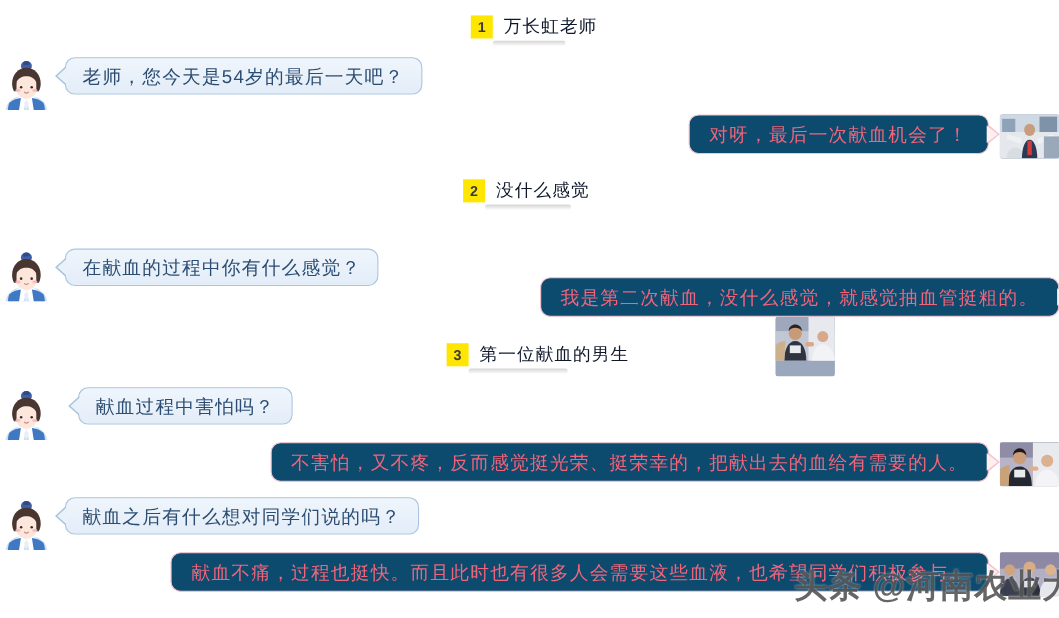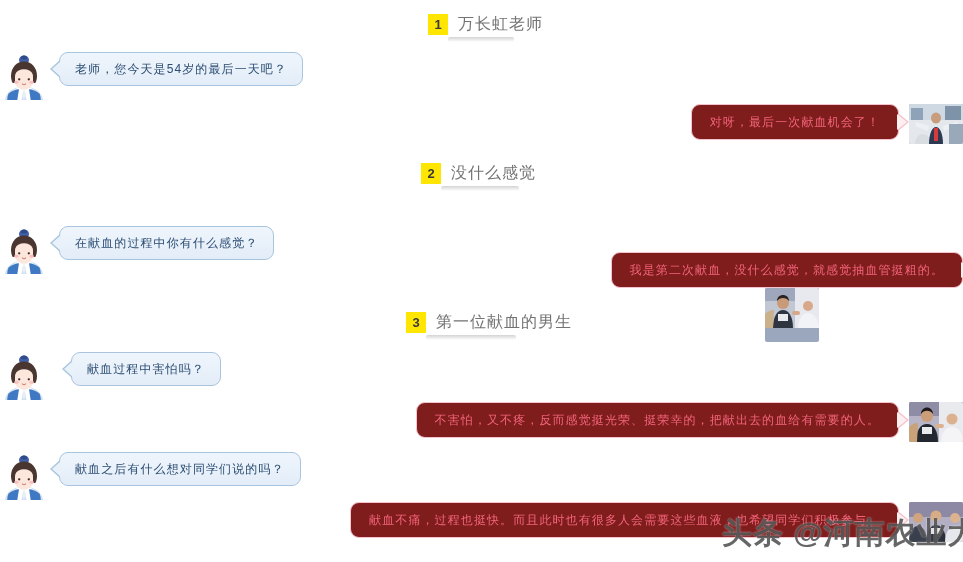--- a/index.html
+++ b/index.html
@@ -37,21 +37,21 @@
     font-size: 13px;
     font-weight: bold;
     display: flex;
     align-items: center;
     justify-content: center;
     font-family: "Liberation Sans", sans-serif;
   }
   .section-title {
     margin-left: 10px;
     font-size: 16px;
-    color: #737373;
+    color: #0f172a;
     letter-spacing: 1px;
     font-family: "Liberation Sans", "DejaVu Sans", sans-serif;
   }
   .section-underline {
     position: absolute;
     left: 20px;
     bottom: -7px;
     height: 5px;
     background: linear-gradient(to bottom, rgba(160,160,160,.45), rgba(160,160,160,0));
     border-radius: 2px;
@@ -77,21 +77,21 @@
   
   .bubble {
     position: relative;
     border-radius: 9px;
     box-sizing: border-box;
     display: flex;
     align-items: center;
     white-space: nowrap;
   }
   .bubble-text {
-    font-size: 12px;
+    font-size: 17px;
     letter-spacing: 1.1px;
     line-height: 1;
     font-family: "Liberation Sans", "DejaVu Sans", sans-serif;
   }
 
   .bubble.q {
     background: linear-gradient(180deg, #eff5fc 0%, #e3edf8 100%);
     border: 1px solid #a9c4de;
     height: 34px;
     padding: 0 15px;
@@ -116,21 +116,21 @@
     left: -8px;
     top: 50%;
     transform: translateY(-50%);
     width: 0; height: 0;
     border-top: 8px solid transparent;
     border-bottom: 8px solid transparent;
     border-right: 9px solid #e9f1fa;
   }
 
   .bubble.a {
-    background: #7f1d1d;
+    background: #0c4a6e;
     border: 1px solid #f5c3cd;
     height: 36px;
     padding: 0 18px;
   }
   .bubble.a .bubble-text { color: #f2647a; }
   .bubble.a::before {
     content: "";
     position: absolute;
     right: -11px;
     top: 50%;

